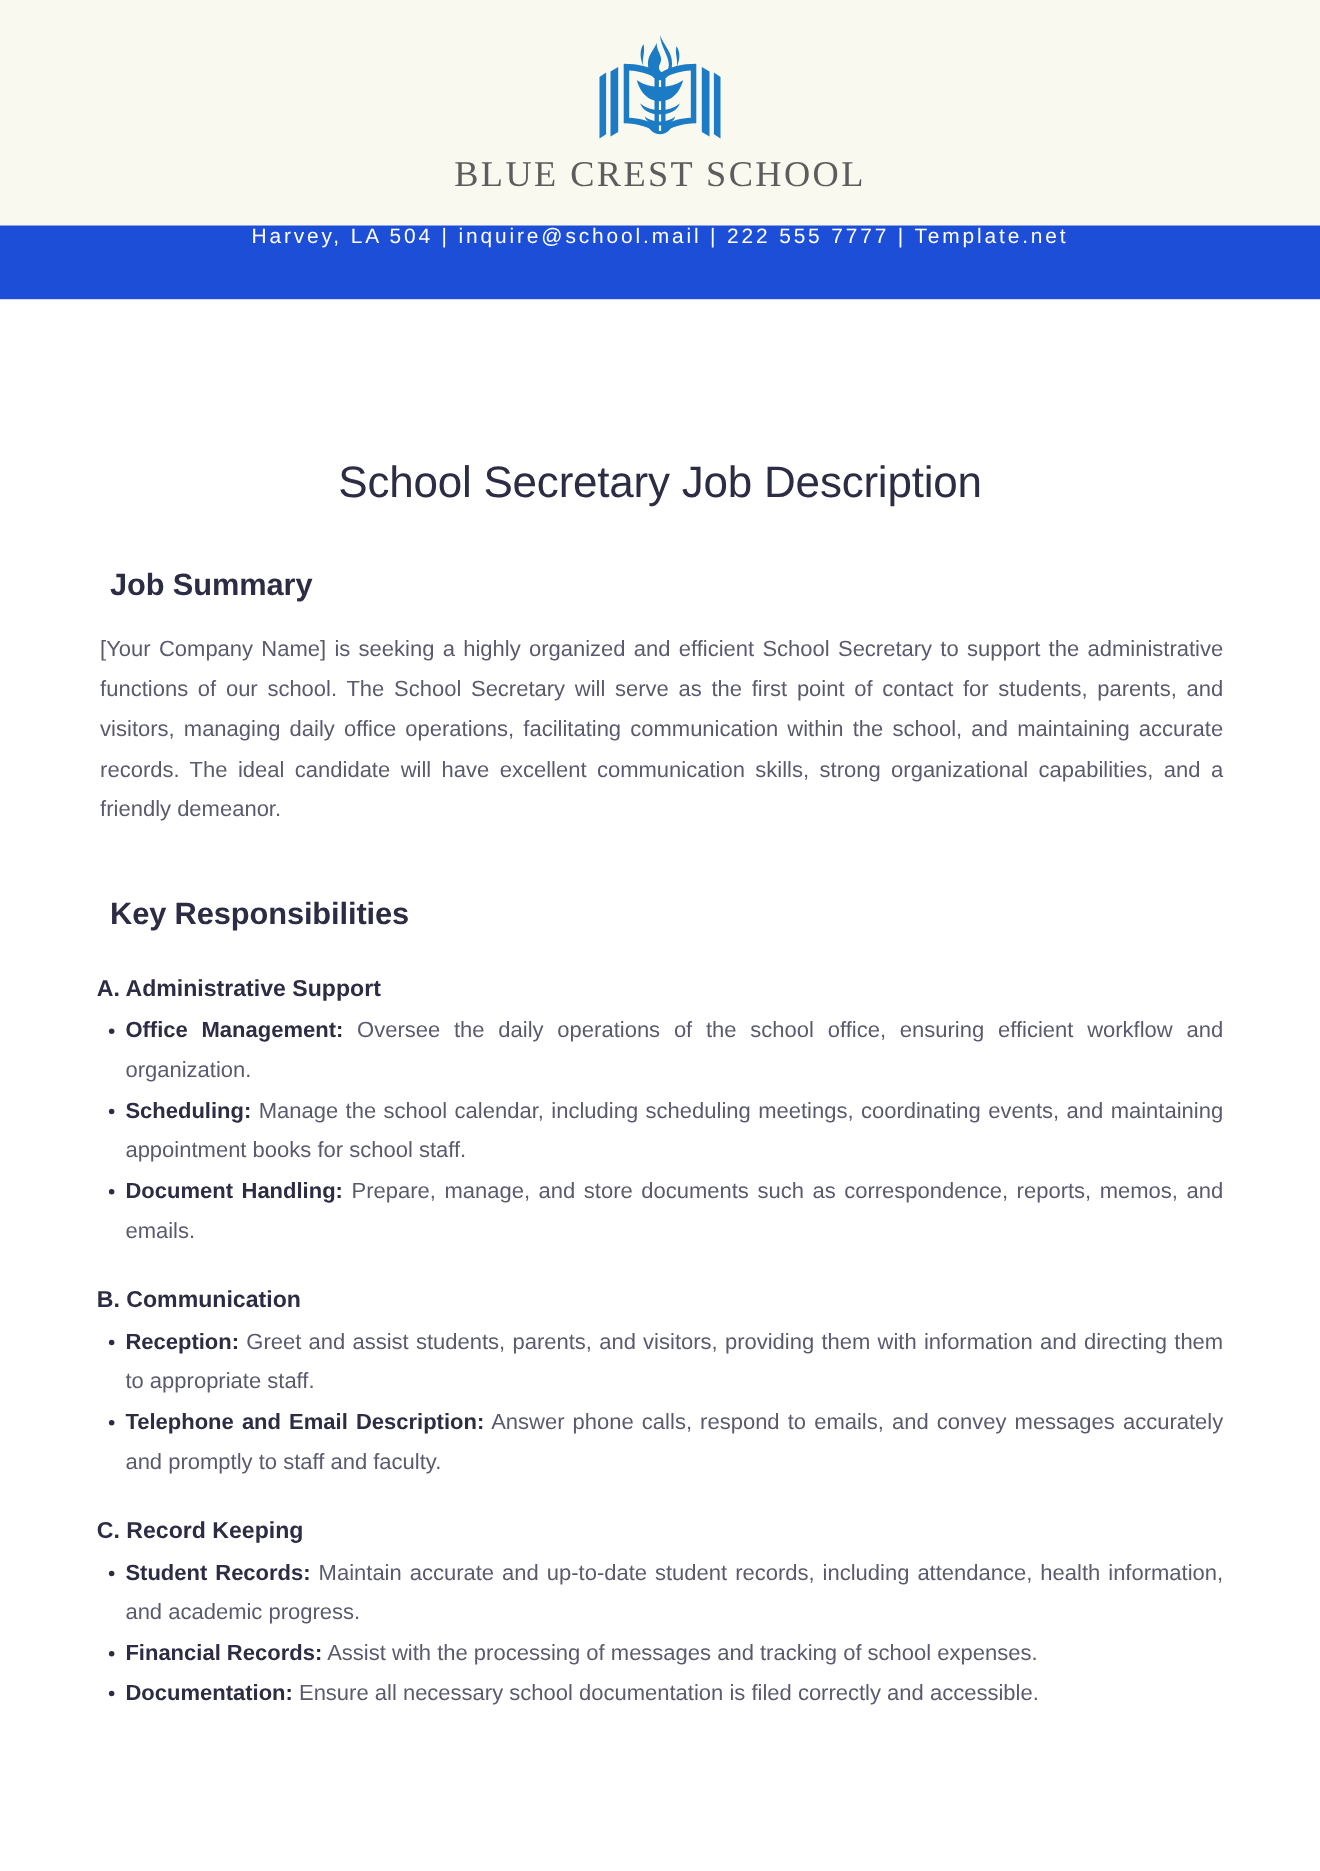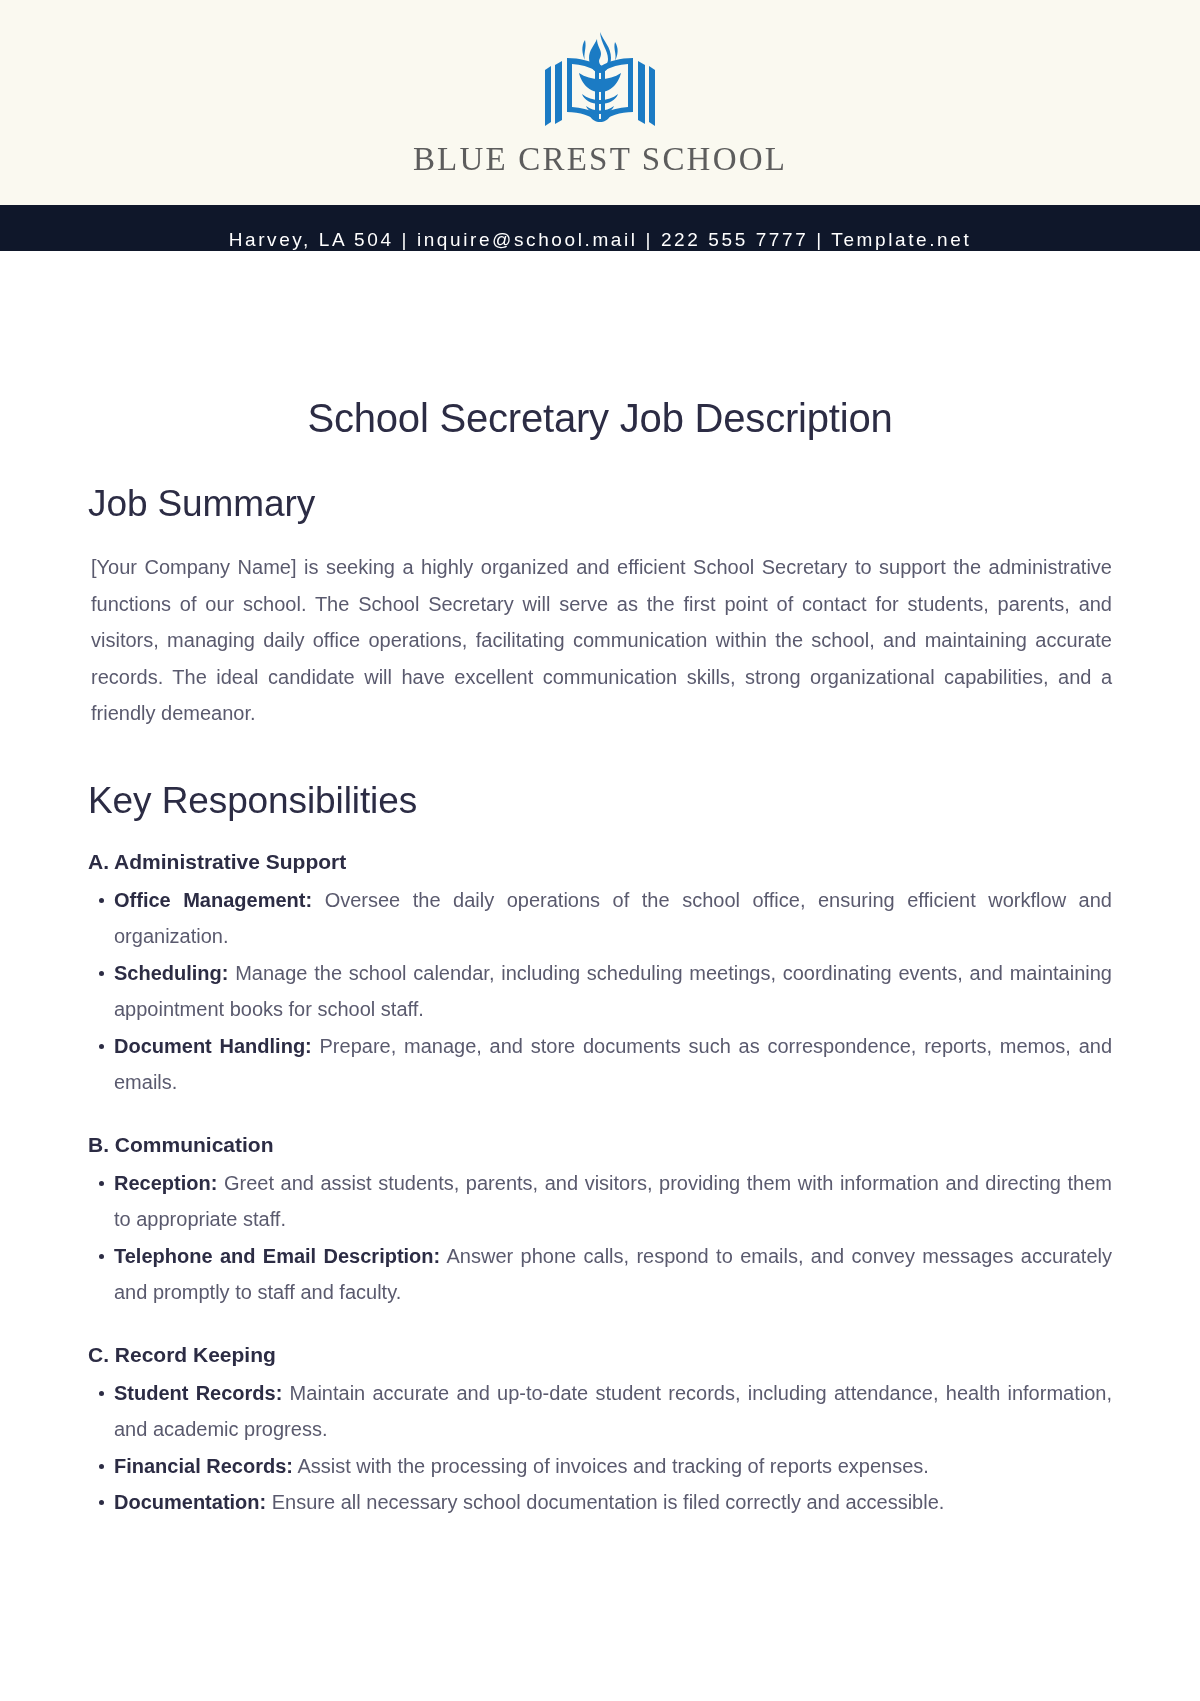--- a/index.html
+++ b/index.html
@@ -42,24 +42,24 @@
   .school-name {
     margin-top: 6px;
     font-family: "Liberation Serif", serif;
     font-size: 33px;
     letter-spacing: 2.2px;
     color: #5d5d5d;
     white-space: nowrap;
   }
 
   .contact-bar {
-    background: #0f172a;
-    height: 46px;
+    background: #1d4ed8;
+    height: 67px;
     display: flex;
-    align-items: flex-end;
+    align-items: flex-start;
     justify-content: center;
   }
   .contact-text {
     color: #ffffff;
     font-size: 19px;
     letter-spacing: 2.6px;
     font-weight: 500;
     white-space: nowrap;
   }
 
@@ -73,24 +73,24 @@
     text-align: center;
     font-size: 40px;
     font-weight: normal;
     color: #2c2c44;
     margin: 0;
     padding-top: 145px;
     letter-spacing: -0.2px;
   }
 
   h2.section-title {
-    font-size: 37px;
-    font-weight: normal;
-    color: #2c2c44;
-    margin: 0;
+    font-size: 28px;
+    font-weight: bold;
+    color: #2c2c44;
+    margin: 12px;
     padding-top: 48px;
     padding-bottom: 0;
     letter-spacing: -0.1px;
   }
   h2.section-title.tight {
     padding-top: 42px;
   }
 
   p.para {
     font-size: 20px;
@@ -198,18 +198,18 @@
 
     <h3 class="sub-title">B. Communication</h3>
     <ul class="bullets">
       <li><span class="lead">Reception:</span><span> Greet and assist students, parents, and visitors, providing them with information and directing them to appropriate staff.</span></li>
       <li><span class="lead">Telephone and Email Description:</span><span> Answer phone calls, respond to emails, and convey messages accurately and promptly to staff and faculty.</span></li>
     </ul>
 
     <h3 class="sub-title">C. Record Keeping</h3>
     <ul class="bullets">
       <li><span class="lead">Student Records:</span><span> Maintain accurate and up-to-date student records, including attendance, health information, and academic progress.</span></li>
-      <li><span class="lead">Financial Records:</span><span> Assist with the processing of invoices and tracking of reports expenses.</span></li>
+      <li><span class="lead">Financial Records:</span><span> Assist with the processing of messages and tracking of school expenses.</span></li>
       <li><span class="lead">Documentation:</span><span> Ensure all necessary school documentation is filed correctly and accessible.</span></li>
     </ul>
 
   </div>
 </div>
 
 </body></html>

